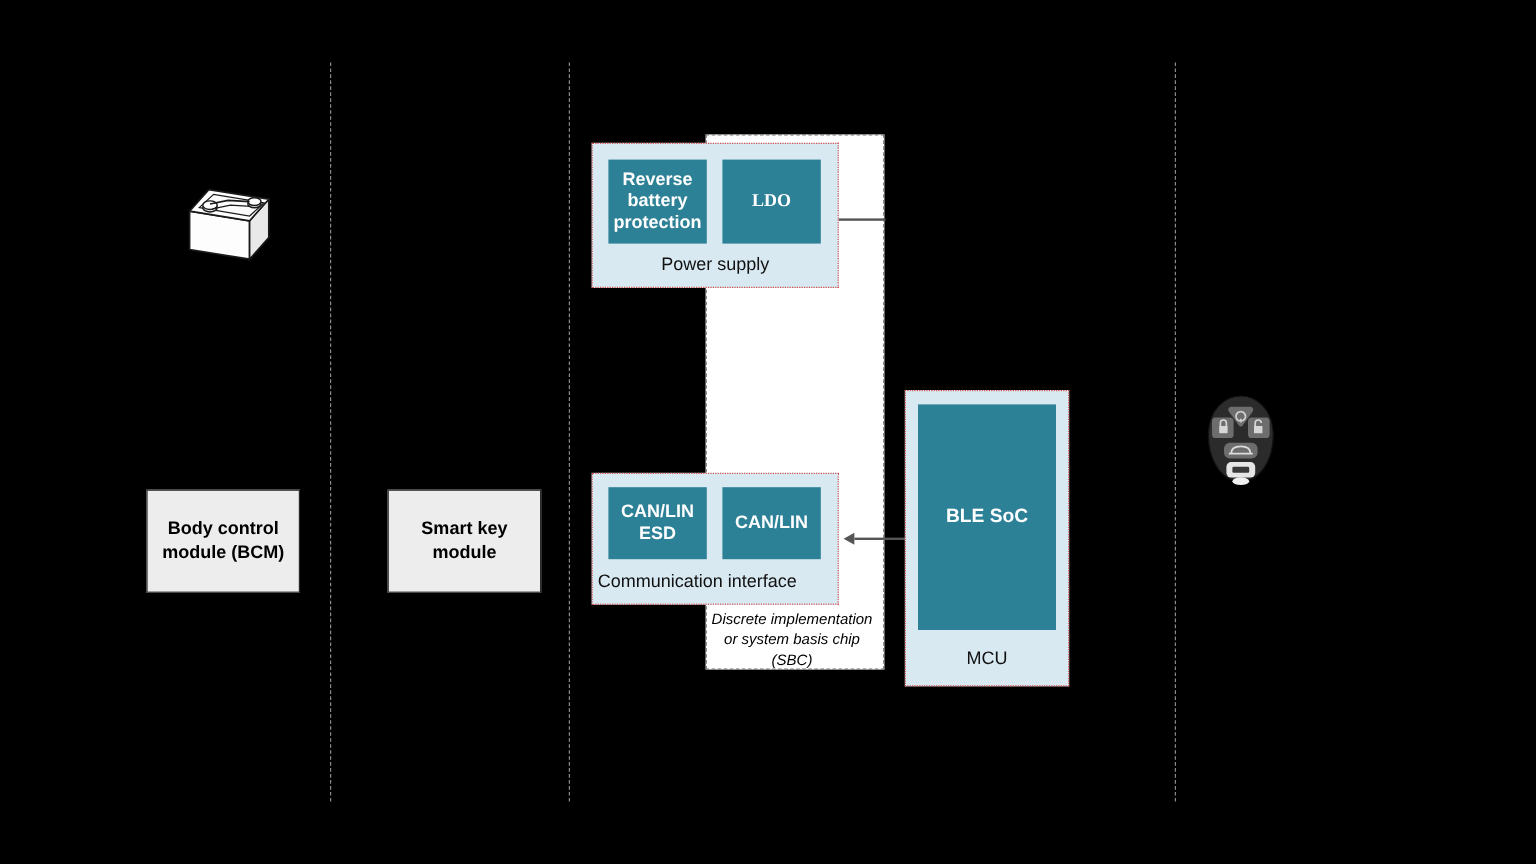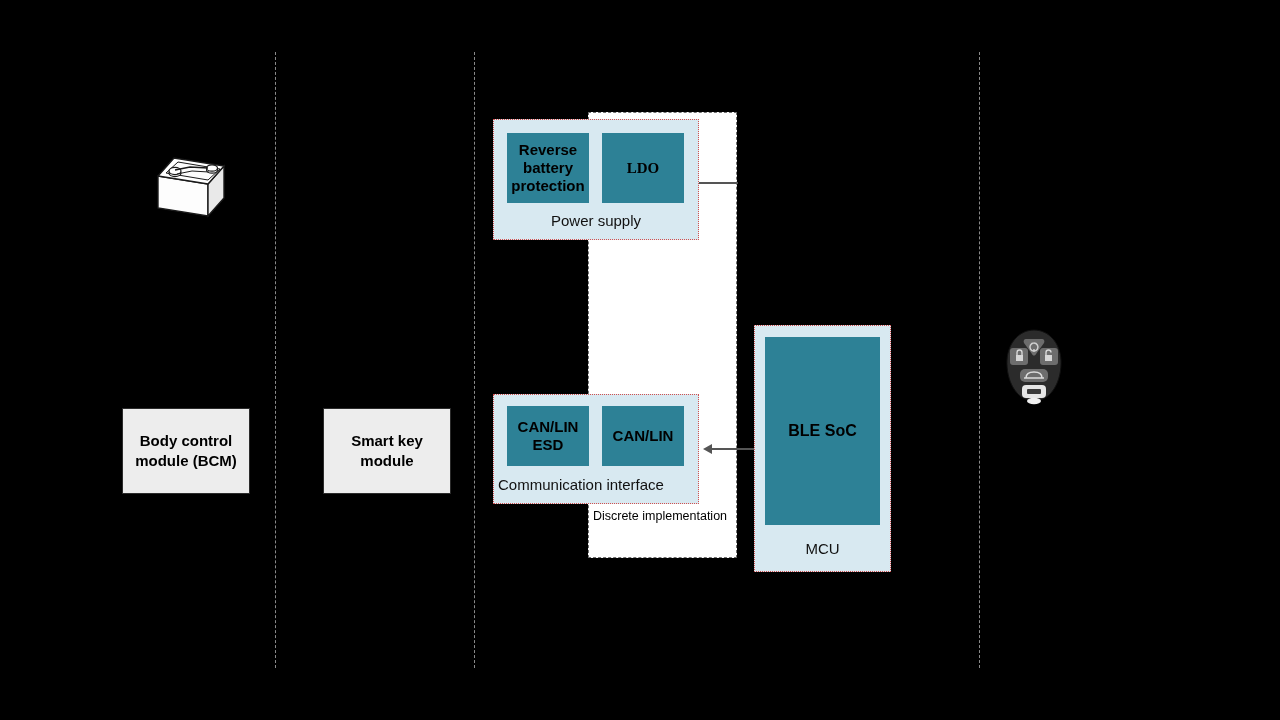--- a/index.html
+++ b/index.html
@@ -73,21 +73,21 @@
   }
 
   
   .teal-block {
     position: absolute;
     background: #2d8196;
     display: flex;
     align-items: center;
     justify-content: center;
     text-align: center;
-    color: #000000;
+    color: #ffffff;
     font-weight: bold;
     font-size: 15px;
     line-height: 1.2;
     box-sizing: border-box;
   }
   .teal-block.big { font-size: 16px; }
 
   
   .conn-line {
     position: absolute;
@@ -147,22 +147,23 @@
 
   <div class="module-box" style="left:122px; top:408px; width:128px; height:86px;">
     <div>
       <div>Body control</div>
       <div>module (BCM)</div>
     </div>
   </div>
 
   <div class="sbc-panel" style="left:588px; top:112px; width:149px; height:446px;"></div>
 
-  <div class="sbc-caption" style="left:589px; top:508px; width:142px;">
+  <div class="sbc-caption" style="left:589px; top:508px; width:142px;font-style:italic;">
     <div>Discrete implementation</div>
+    <div>or system basis chip (SBC)</div>
   </div>
 
   <div class="conn-line" style="left:684px; top:182px; width:54px;"></div>
 
   <div class="conn-line" style="left:712px; top:448px; width:45px;"></div>
   <div class="arrow-head-left" style="left:703px; top:444px;"></div>
 
   <div class="group-panel" style="left:493px; top:119px; width:206px; height:121px;"></div>
   <div class="teal-block" style="left:507px; top:133px; width:82px; height:70px;">
     <div>

